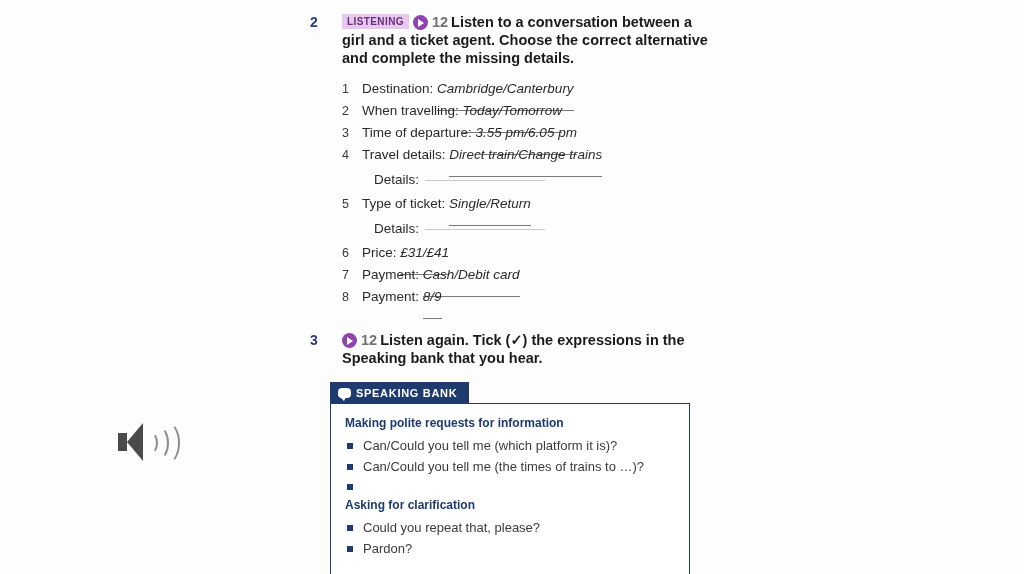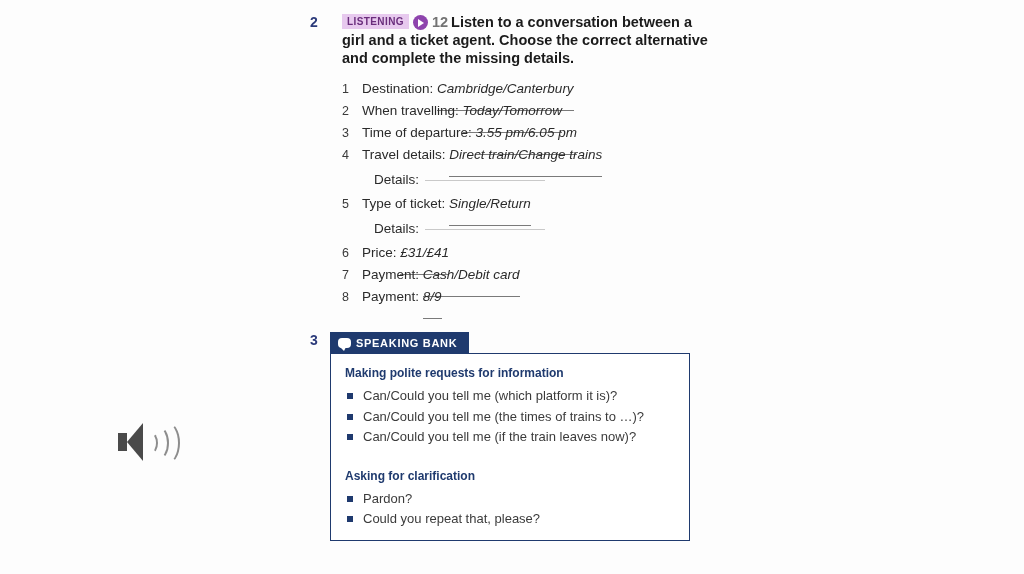--- a/index.html
+++ b/index.html
@@ -314,48 +314,50 @@
         </div>
         <div class="item">
           <span class="n">8</span>
           <span class="txt"><span>Payment:</span> <span class="answer">8/9</span></span>
         </div>
       </div>
     </div>
 
     <div class="ex ex3">
       <div class="ex-num">3</div>
+      <div class="ex-head">
+        <span class="play-icon"></span><span class="track-num">12</span><span>Listen again. Tick (✓) the expressions in the Speaking bank that you hear.</span>
+      </div>
 
       <div class="bank">
         <div class="bank-tab">
           <span class="bubble"></span><span>SPEAKING BANK</span>
         </div>
         <div class="bank-body">
           <div class="bank-h">Making polite requests for information</div>
           <div class="bullet-row">
             <span class="sq"></span>
             <span>Can/Could you tell me (which platform it is)?</span>
           </div>
           <div class="bullet-row">
             <span class="sq"></span>
             <span>Can/Could you tell me (the times of trains to …)?</span>
           </div>
           <div class="bullet-row">
             <span class="sq"></span>
-            <span>Can/Could you tell me (if the train leaves now)?</span>
           </div>
 
           <div class="bank-h bank-h2">Asking for clarification</div>
           <div class="bullet-row">
             <span class="sq"></span>
+            <span>Could you repeat that, please?</span>
+          </div>
+          <div class="bullet-row">
+            <span class="sq"></span>
             <span>Pardon?</span>
-          </div>
-          <div class="bullet-row">
-            <span class="sq"></span>
-            <span>Could you repeat that, please?</span>
           </div>
 
         </div>
       </div>
     </div>
 
   </div>
 </div>
 
 </body></html>

